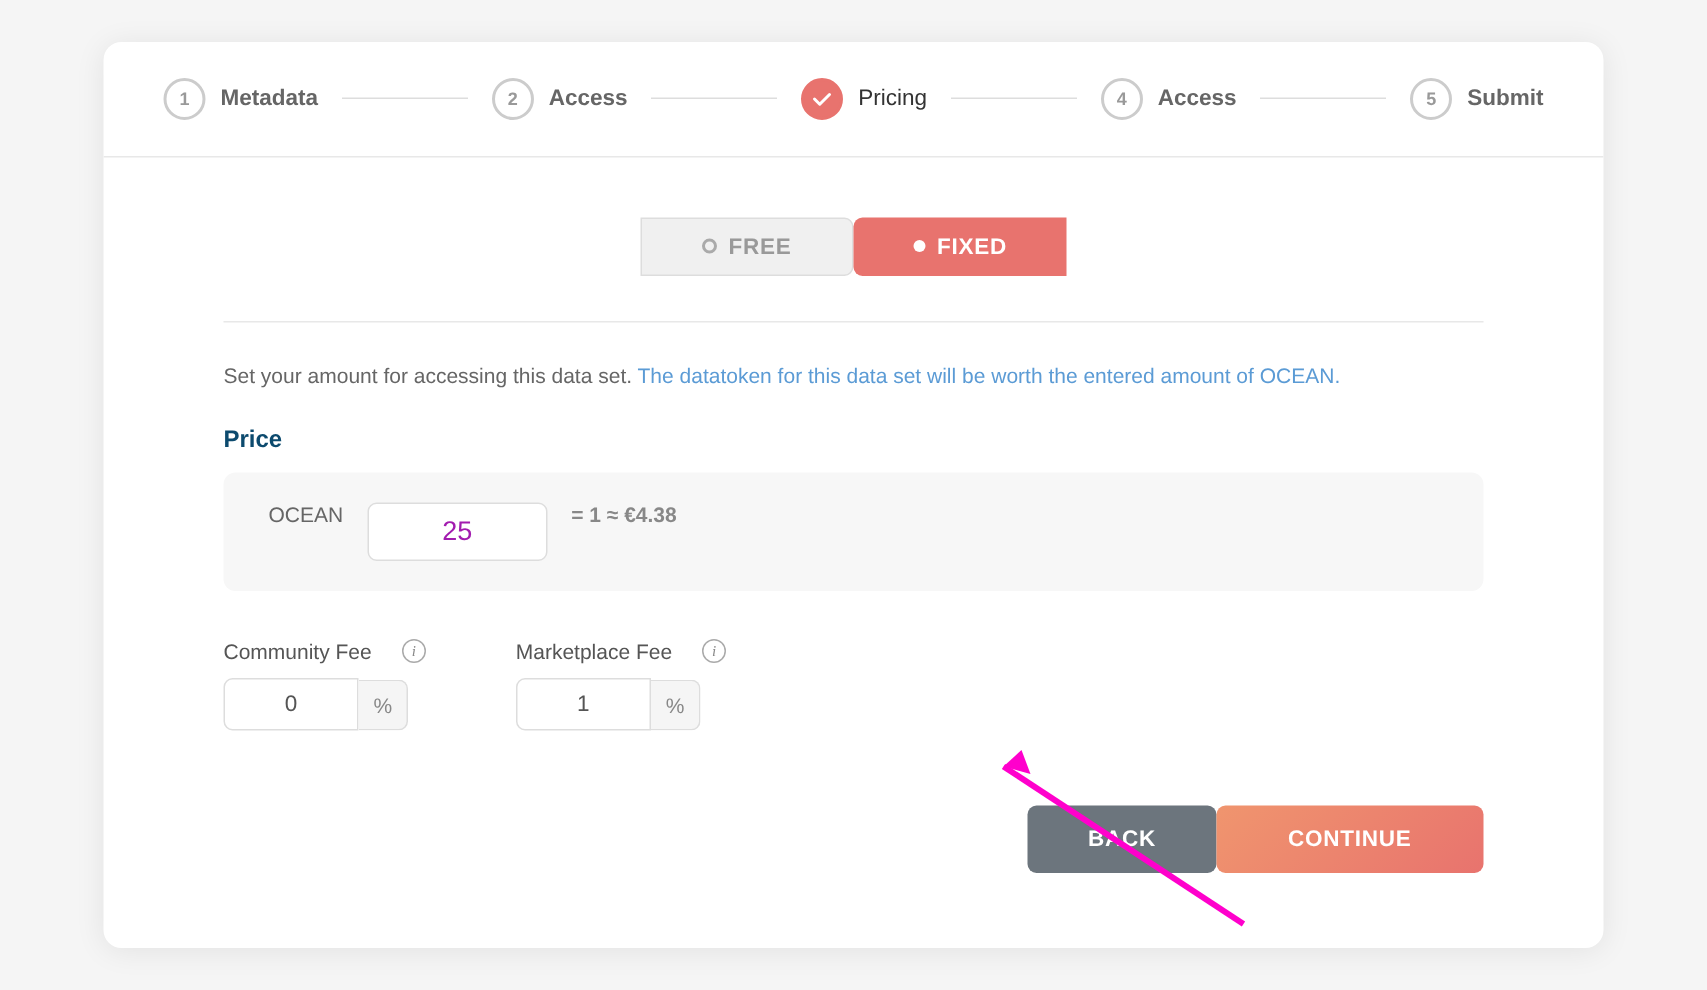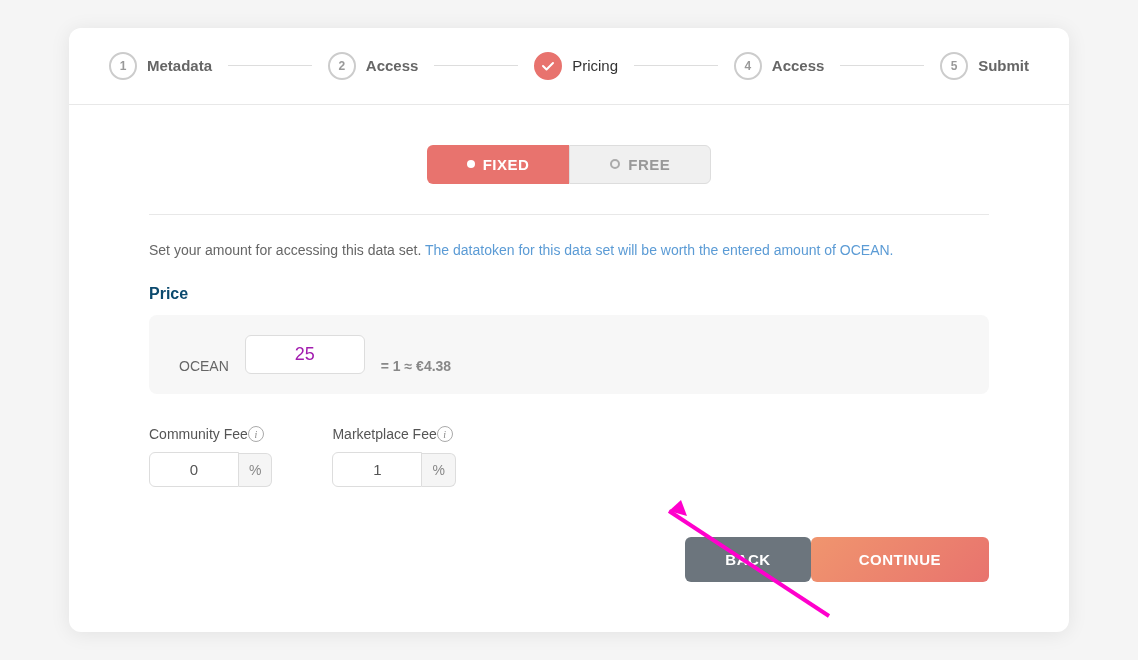--- a/index.html
+++ b/index.html
@@ -134,21 +134,21 @@
       color: #0c4a6e;
       font-weight: 600;
       margin-bottom: 12px;
     }
     
     .price-box {
       background: #f7f7f7;
       border-radius: 8px;
       padding: 20px 30px;
       display: flex;
-      align-items: flex-end;
+      align-items: flex-start;
       margin-bottom: 32px;
     }
     .ocean-label {
       font-size: 14px;
       color: #666;
       margin-right: 16px;
       font-weight: 500;
     }
     .price-input {
       border: 1px solid #ddd;
@@ -177,21 +177,21 @@
     .fee-group {
       display: flex;
       flex-direction: column;
       gap: 10px;
     }
     .fee-label {
       font-size: 14px;
       color: #555;
       display: flex;
       align-items: center;
-      gap: 0;
+      gap: 20px;
     }
     .info-icon {
       width: 16px;
       height: 16px;
       border-radius: 50%;
       border: 1px solid #aaa;
       display: inline-flex;
       align-items: center;
       justify-content: center;
       font-size: 10px;
@@ -299,27 +299,27 @@
       <div class="step-circle">
         <span>5</span>
       </div>
       <span class="step-label">Submit</span>
     </div>
   </div>
 
   <div class="content">
 
     <div class="toggle-group">
+      <button class="toggle-btn free">
+        <span class="toggle-dot free"></span>
+        <span>FREE</span>
+      </button>
       <button class="toggle-btn fixed">
         <span class="toggle-dot"></span>
         <span>FIXED</span>
-      </button>
-      <button class="toggle-btn free">
-        <span class="toggle-dot free"></span>
-        <span>FREE</span>
       </button>
     </div>
 
     <hr class="divider">
 
     <p class="description">
       <span>Set your amount for accessing this data set.</span>
       <span class="highlight">The datatoken for this data set will be worth the entered amount of OCEAN.</span>
     </p>
 

